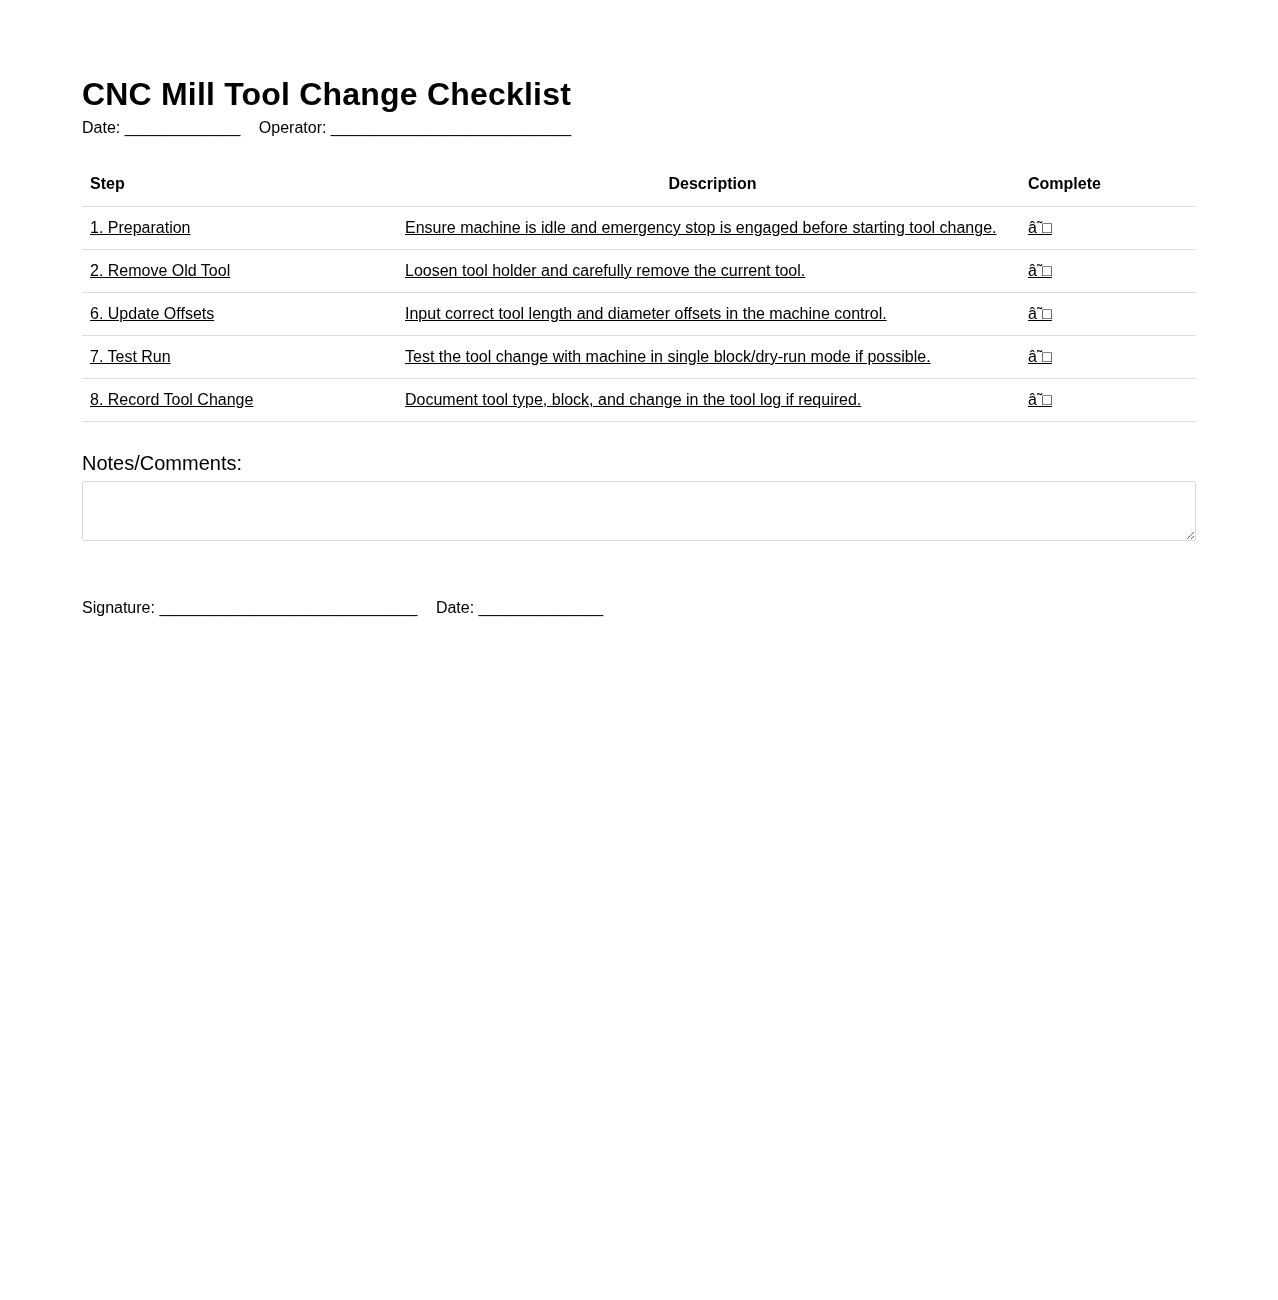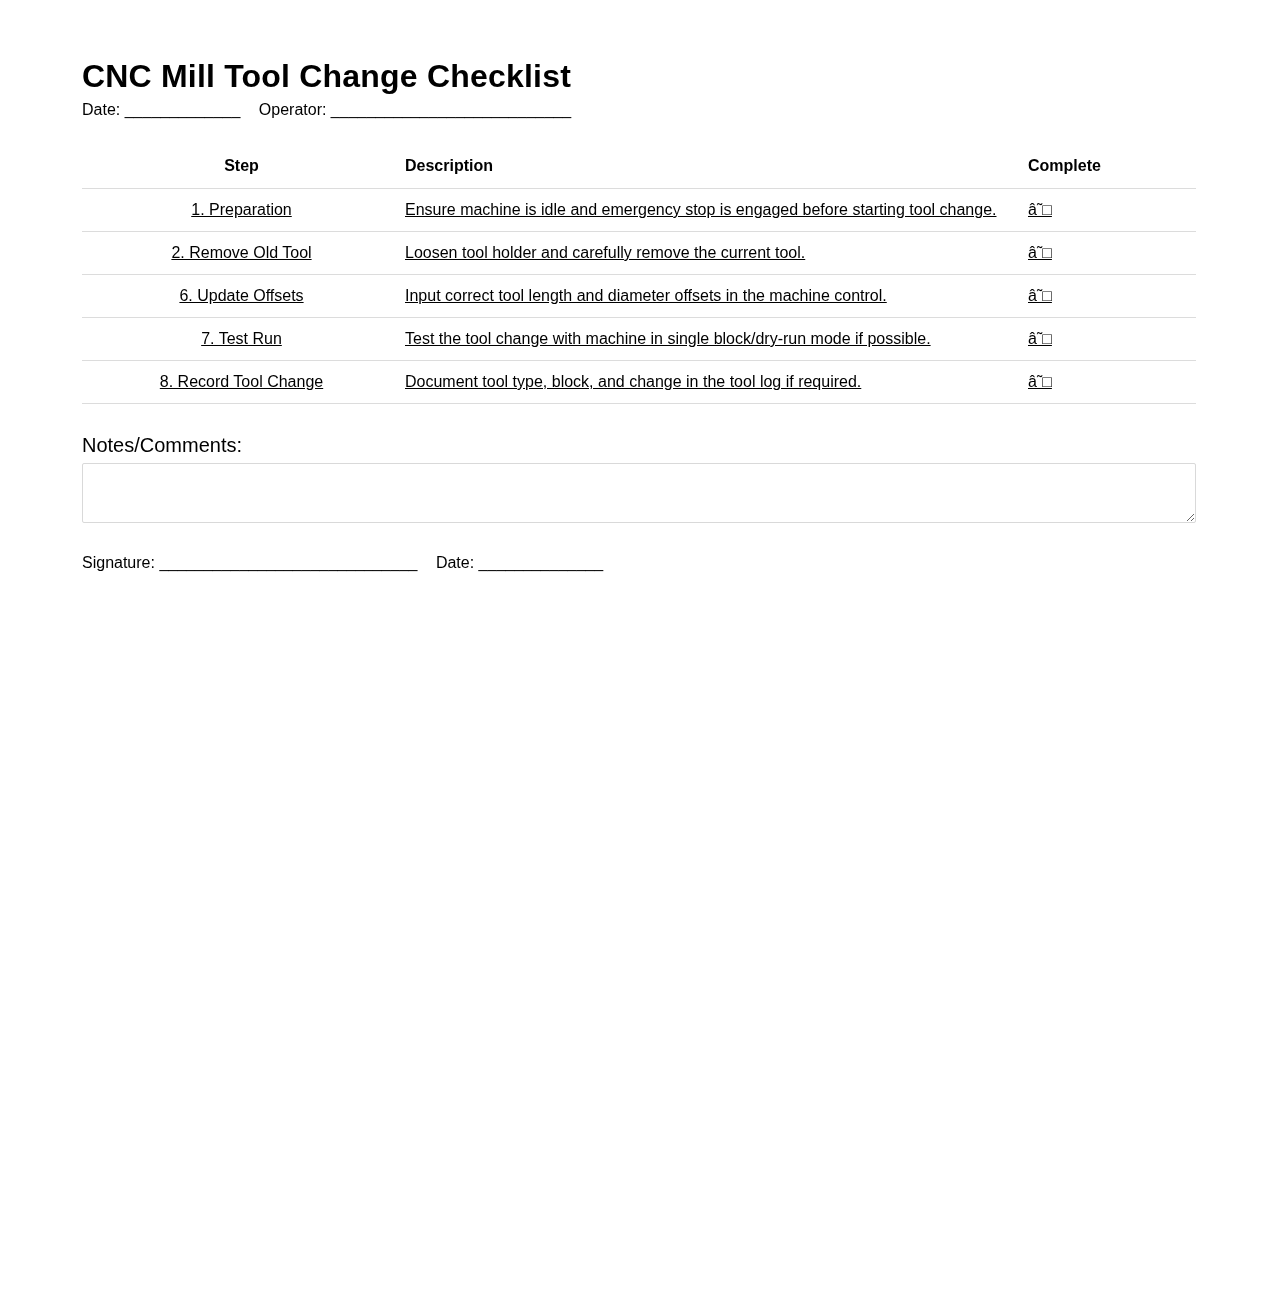--- a/index.html
+++ b/index.html
@@ -9,21 +9,21 @@
       width: 1278px;
       height: 1300px;
     }
     body {
       font-family: "Liberation Sans", sans-serif;
       color: #000;
     }
     .page {
       position: absolute;
       left: 82px;
-      top: 54px;
+      top: 72px;
       width: 1114px;
     }
     h1 {
       font-size: 32px;
       font-weight: bold;
       margin: 0;
       line-height: 44px;
       letter-spacing: 0.2px;
     }
     .meta {
@@ -43,44 +43,44 @@
       padding: 0 0 0 8px;
       height: 42px;
       border-bottom: 1px solid #dcdcdc;
     }
     th {
       font-weight: bold;
       height: 44px;
       vertical-align: middle;
     }
     td { vertical-align: middle; text-decoration: underline; }
-    .col-step { width: 303px; text-align: center; }
+    .col-step { width: 303px; }
     .col-desc { width: 615px; padding-left: 12px; }
-    th.col-desc { padding-left: 12px; }
+    th.col-desc { padding-left: 12px; text-align: center; }
     .col-complete { padding-left: 8px; }
     .notes-label {
       margin-top: 31px;
       font-size: 20px;
       line-height: 20px;
     }
     textarea {
       display: block;
       margin-top: 8px;
       width: 1114px;
       height: 60px;
       box-sizing: border-box;
       border: 1px solid #d9d9d9;
       border-radius: 2px;
       resize: vertical;
       font-family: "Liberation Sans", sans-serif;
       font-size: 16px;
       padding: 4px;
     }
     .signature {
-      margin-top: 30px;
+      margin-top: 57px;
       font-size: 16px;
       line-height: 20px;
     }
     .signature span.gap { display: inline-block; width: 14px; }
   </style>
 </head>
 <body>
 
 <div class="page">
   <h1>CNC Mill Tool Change Checklist</h1>

